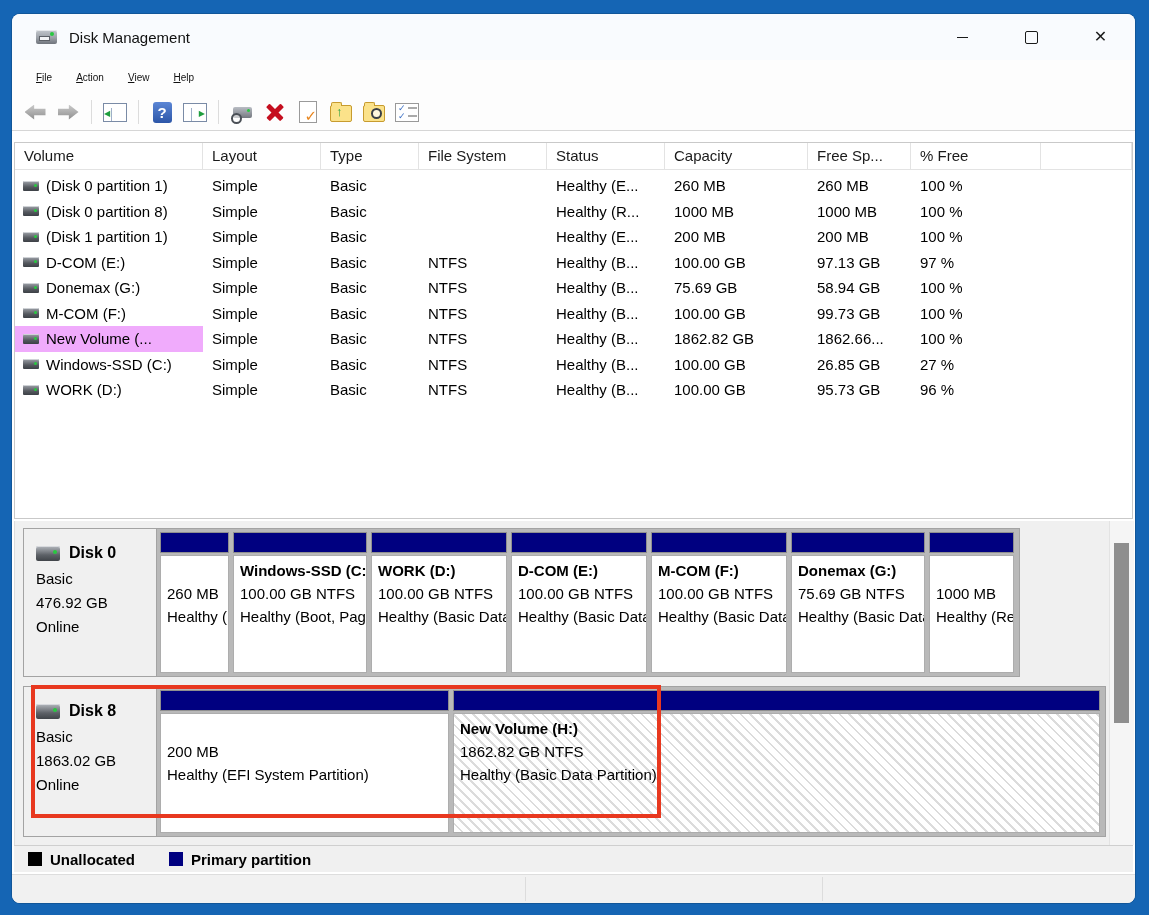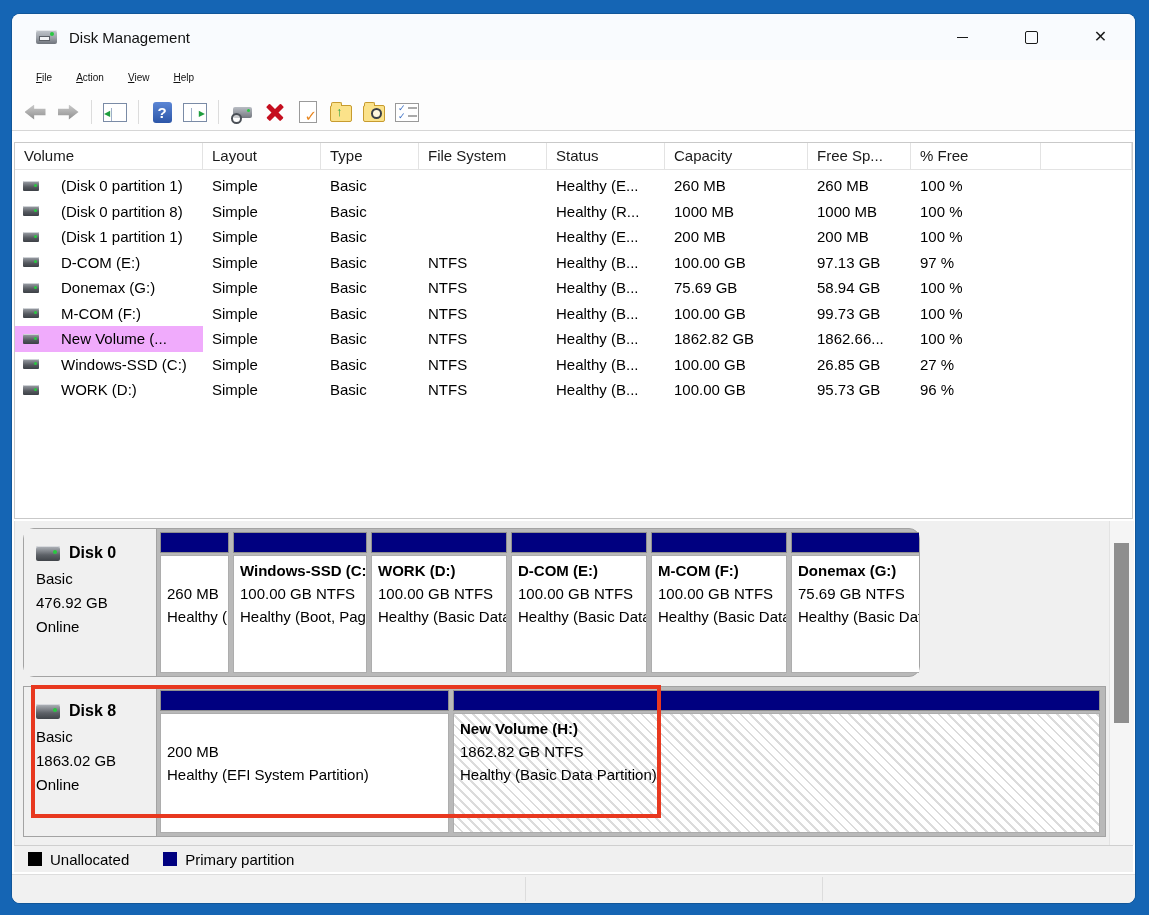--- a/index.html
+++ b/index.html
@@ -67,30 +67,30 @@
   
   .listview{position:absolute;left:2px;top:128px;width:1119px;height:377px;border:1px solid #c9c9c9;
     background:#fff;font-size:15px;overflow:hidden;box-sizing:border-box;}
   .lv-header{display:grid;grid-template-columns:188px 118px 98px 128px 118px 143px 103px 130px 1fr;
     height:26px;border-bottom:1px solid #e3e3e3;}
   .lv-h{padding:4px 0 0 9px;border-right:1px solid #e3e3e3;color:#1a1a1a;white-space:nowrap;overflow:hidden;box-sizing:border-box;}
   .lv-body{padding-top:3px;}
   .lv-row{display:grid;grid-template-columns:188px 118px 98px 128px 118px 143px 103px 130px 1fr;
     height:25.5px;align-items:center;}
   .lv-cell{padding-left:9px;white-space:nowrap;overflow:hidden;color:#000;}
-  .vol-cell{display:flex;align-items:center;gap:22px;padding-left:8px;height:100%;box-sizing:border-box;}
+  .vol-cell{display:flex;align-items:center;gap:7px;padding-left:8px;height:100%;box-sizing:border-box;}
   .lv-row.selected .vol-cell{background:#f0abfc;}
   .vol-ico{flex:none;width:16px;height:10px;border-radius:1px;position:relative;
     background:linear-gradient(180deg,#9fa3aa 0%,#55595f 60%,#3c4046 100%);box-shadow:inset 0 1px 0 #cfd2d6;}
   .vol-ico::after{content:"";position:absolute;right:2px;top:3px;width:3px;height:3px;border-radius:50%;background:#27c93f;}
   
   .diskpane{position:absolute;left:2px;top:507px;width:1119px;height:324px;background:#f0f0f0;
     border-left:1px solid #dcdcdc;border-right:1px solid #dcdcdc;box-sizing:border-box;}
   .disk{position:absolute;border:1px solid #a3a3a3;background:#b9b9b9;display:flex;box-sizing:border-box;}
-  .disk.disk-0{left:8px;top:7px;width:897px;height:149px;border-radius:11px;}
+  .disk.disk-0{left:8px;top:7px;width:997px;height:149px;}
   .disk.disk-1{left:8px;top:165px;width:1083px;height:151px;}
   .disk-label{width:133px;flex:none;background:#f0f0f0;border-right:1px solid #a3a3a3;box-sizing:border-box;
     padding:12px 0 0 12px;font-size:15px;color:#000;line-height:24px;}
   .disk-label .hd{display:flex;align-items:center;gap:9px;font-size:16px;font-weight:bold;margin-bottom:2px;}
   .disk-ico{width:24px;height:15px;border-radius:2px;position:relative;
     background:linear-gradient(180deg,#b4b8be 0%,#5d6167 60%,#404449 100%);box-shadow:inset 0 1px 0 #d8dade;}
   .disk-ico::after{content:"";position:absolute;right:3px;top:4px;width:4px;height:4px;border-radius:50%;background:#27c93f;}
   .parts{flex:1;display:flex;gap:4px;padding:3px;box-sizing:border-box;overflow:hidden;}
   .part{flex:none;display:flex;flex-direction:column;box-sizing:border-box;}
   .part-band{height:21px;background:#000080;border:1px solid #8f8f8f;box-sizing:border-box;}
@@ -100,21 +100,21 @@
   .part-title{font-weight:bold;height:23px;}
   
   .vscroll{position:absolute;left:1094px;top:0;width:24px;height:324px;background:#f5f5f5;border-left:1px solid #e3e3e3;}
   .vthumb{position:absolute;left:4px;top:22px;width:15px;height:180px;background:#8e8e8e;}
   
   .legend{position:absolute;left:2px;top:831px;width:1119px;height:27px;background:#f0f0f0;
     border-top:1px solid #cfcfcf;display:flex;align-items:center;font-size:15px;color:#000;box-sizing:border-box;}
   .swatch{width:14px;height:14px;flex:none;}
   .swatch.unalloc{background:#000000;margin-left:14px;}
   .swatch.primary{background:#000080;margin-left:34px;}
-  .legend .lbl{margin-left:8px;}
+  .legend .lbl{margin-left:8px;font-weight:bold;}
   
   .statusbar{position:absolute;left:0px;top:860px;width:1123px;height:29px;background:#f1f1f1;border-top:1px solid #dddddd;box-sizing:border-box;}
   .sb-div{position:absolute;top:2px;bottom:2px;width:1px;background:#dcdcdc;}
   
   .annotation{position:absolute;left:19px;top:671px;width:630px;height:133px;border:4px solid #e8381f;
     box-sizing:border-box;z-index:99;pointer-events:none;}
 </style>
 </head>
 <body>
 

